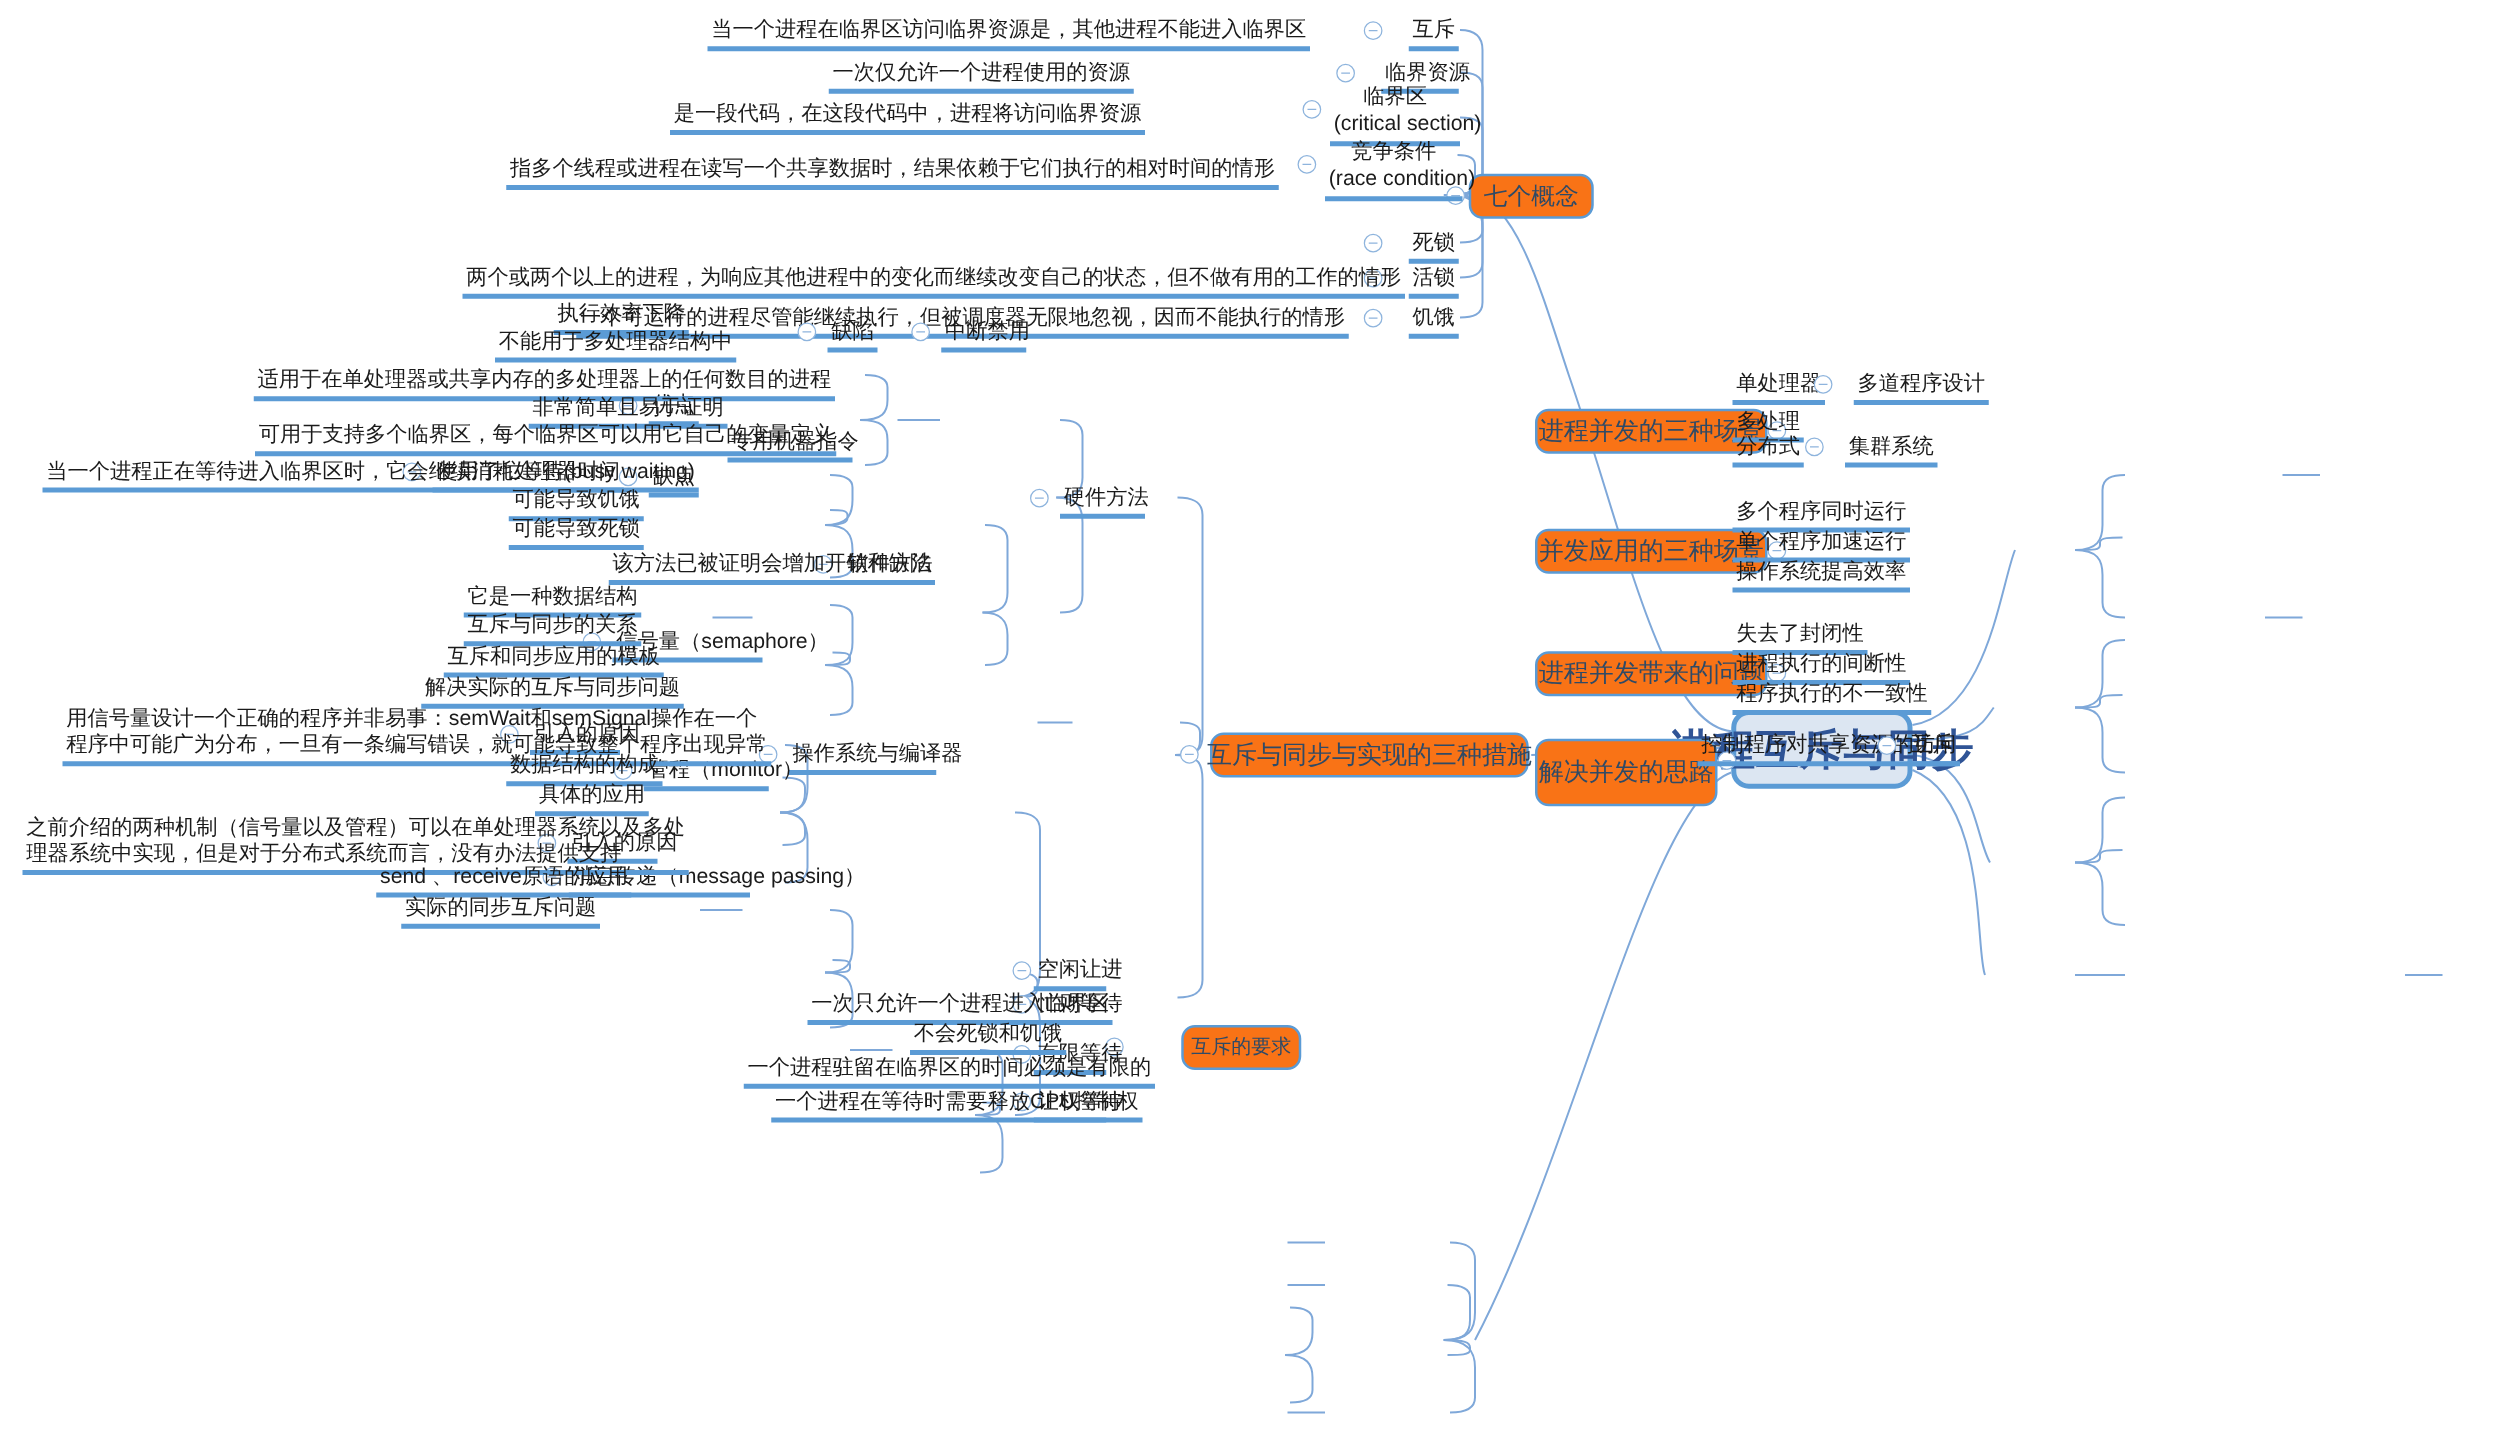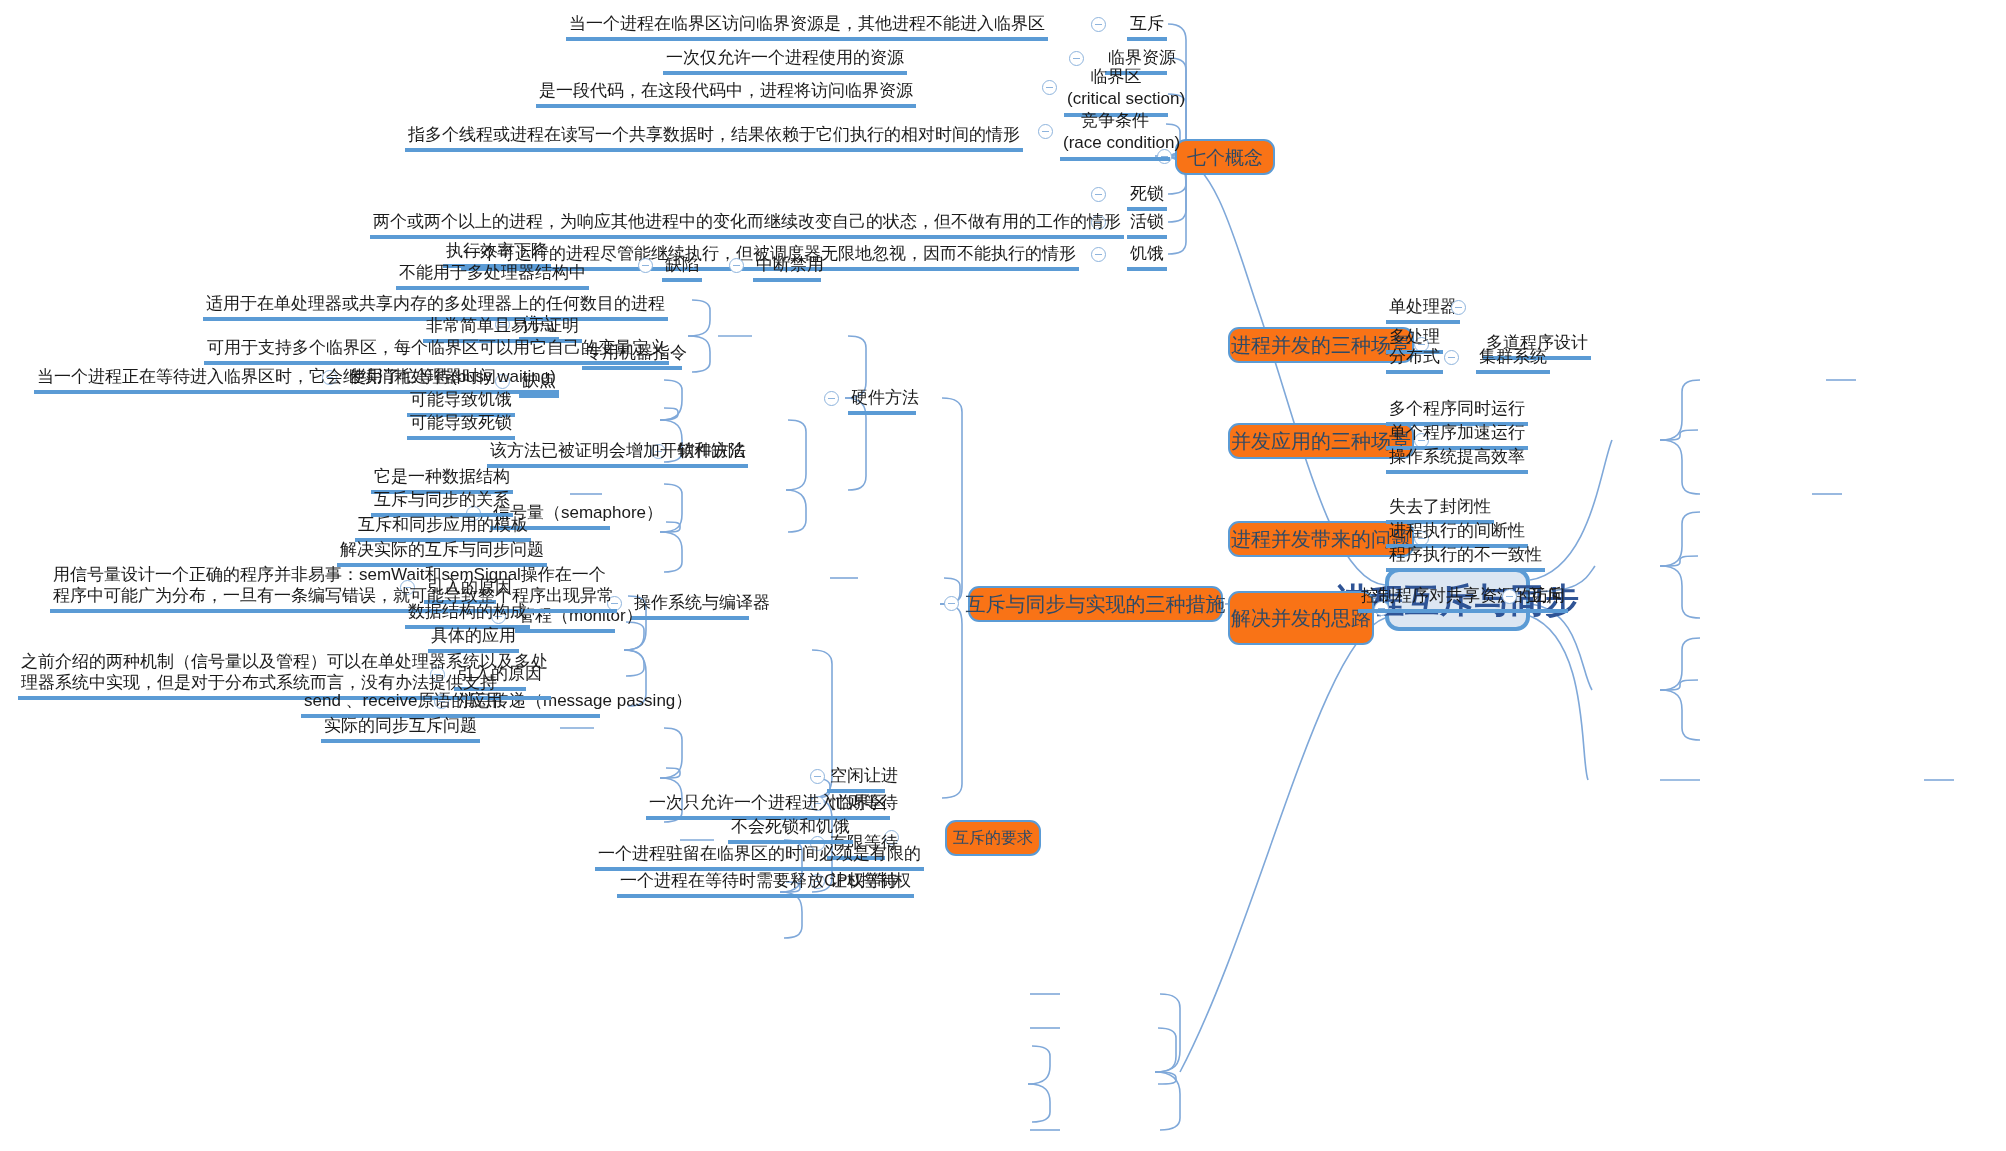--- a/index.html
+++ b/index.html
@@ -304,21 +304,21 @@
   <div class="tog" style="left:810px; top:874px;"></div>
   <div class="topic" style="left:617px; top:870px;">一个进程在等待时需要释放CPU控制权</div>
 
   <div class="boxnode" style="left:1228px; top:327px; width:186px; height:36px;">
     <span>进程并发的三种场景</span>
   </div>
   <div class="tog" style="left:1414px; top:337px;"></div>
 
   <div class="topic" style="left:1386px; top:296px;">单处理器</div>
   <div class="tog" style="left:1451px; top:300px;"></div>
-  <div class="topic" style="left:1483px; top:296px;margin-top:36px;">多道程序设计</div>
+  <div class="topic" style="left:1483px; top:296px;">多道程序设计</div>
 
   <div class="topic" style="left:1386px; top:326px;">多处理</div>
 
   <div class="topic" style="left:1386px; top:346px;">分布式</div>
   <div class="tog" style="left:1444px; top:350px;"></div>
   <div class="topic" style="left:1476px; top:346px;">集群系统</div>
 
   <div class="boxnode" style="left:1228px; top:423px; width:186px; height:36px;">
     <span>并发应用的三种场景</span>
   </div>

